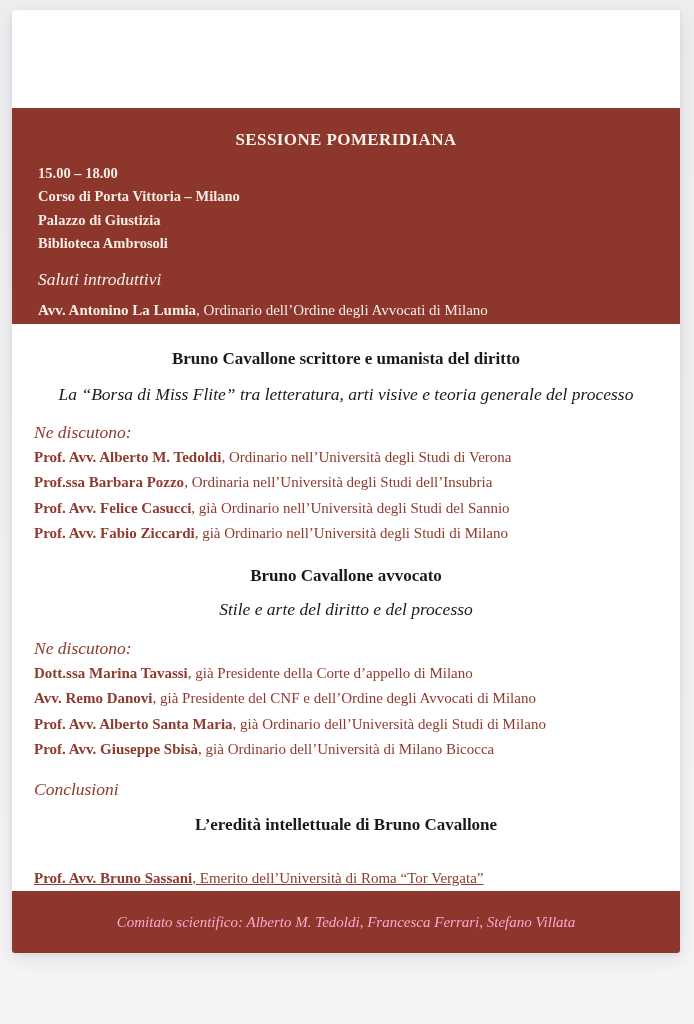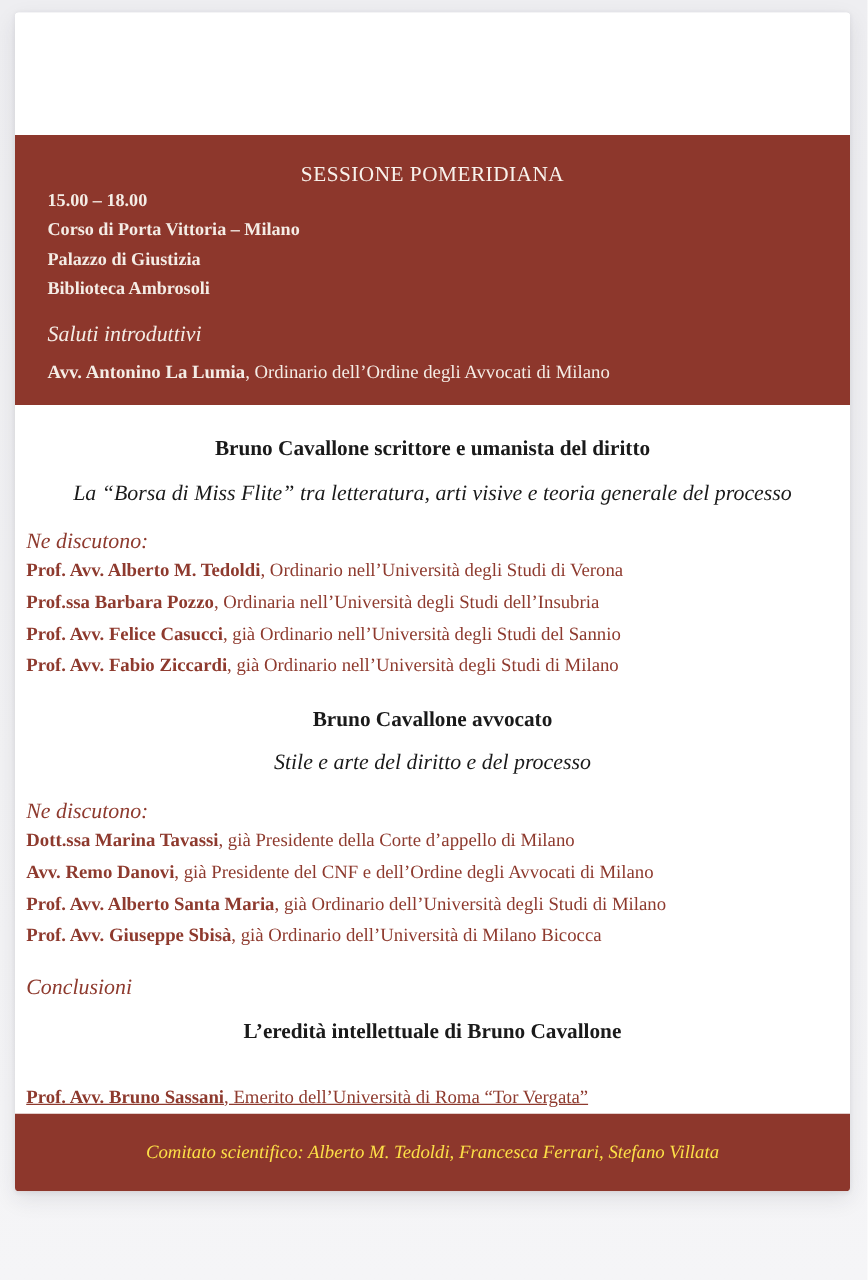--- a/index.html
+++ b/index.html
@@ -25,25 +25,25 @@
   .top-space { height: 103px; background: #ffffff; }
 
   .band { background: #8d372c; color: #f4ece5; }
 
   .header-band {
     height: 227px;
     padding: 14px 26px 0 26px;
   }
   .header-title {
     text-align: center;
-    font-weight: normal;
+    font-weight: bold;
     font-size: 17px;
     letter-spacing: 0.4px;
     margin-top: 8px;
-    margin-bottom: 0;
+    margin-bottom: 12px;
     color: #f8f2ec;
   }
   .header-line {
     font-weight: bold;
     font-size: 14.5px;
     line-height: 23.5px;
     color: #f4ece5;
   }
   .greeting-label {
     font-style: italic;
@@ -51,21 +51,21 @@
     margin-top: 13px;
   }
   .greeting-line {
     font-size: 15px;
     margin-top: 12px;
   }
   .greeting-line b { font-weight: bold; }
 
   .body-area {
     flex: 1;
-    padding: 0 9px;
+    padding: 0 22px;
     color: #8e3a2e;
     background: #ffffff;
   }
   .section-heading {
     text-align: center;
     color: #1a1a1a;
     font-weight: bold;
     font-size: 17px;
   }
   .section-subtitle {
@@ -94,21 +94,21 @@
   .mt-concl-ttl  { margin-top: 15px; }
   .mt-concl-spk  { margin-top: 31px; text-decoration: underline; }
 
   .footer-band {
     height: 65px;
     display: flex;
     align-items: center;
     justify-content: center;
     font-style: italic;
     font-size: 15px;
-    color: #fde047;
+    color: #f9a8d4;
   }
 </style>
 </head>
 <body>
 
 <div class="card">
 
   <div class="top-space"></div>
 
   <div class="band header-band">

